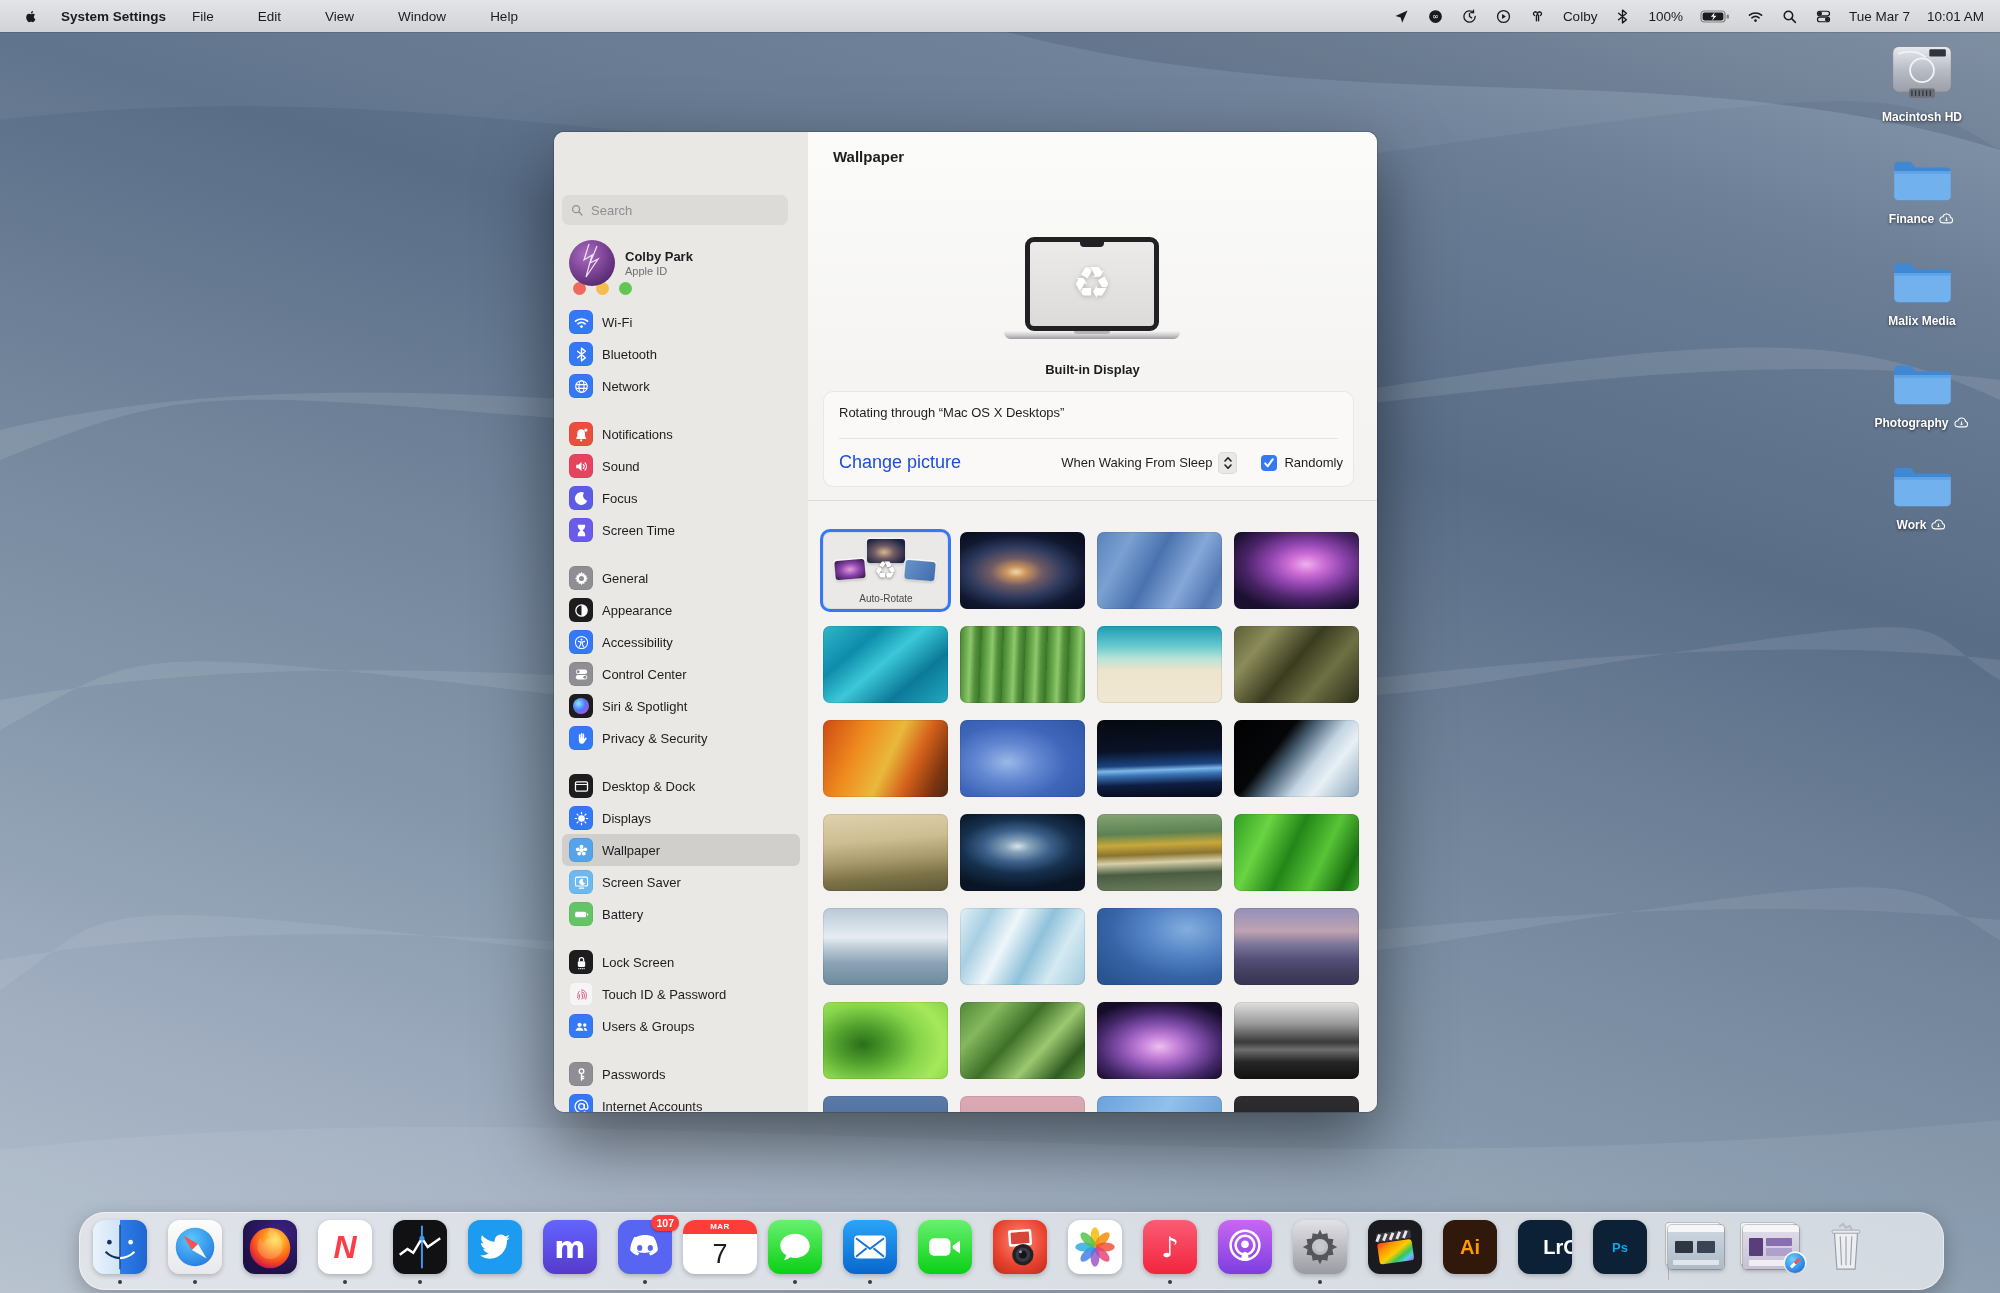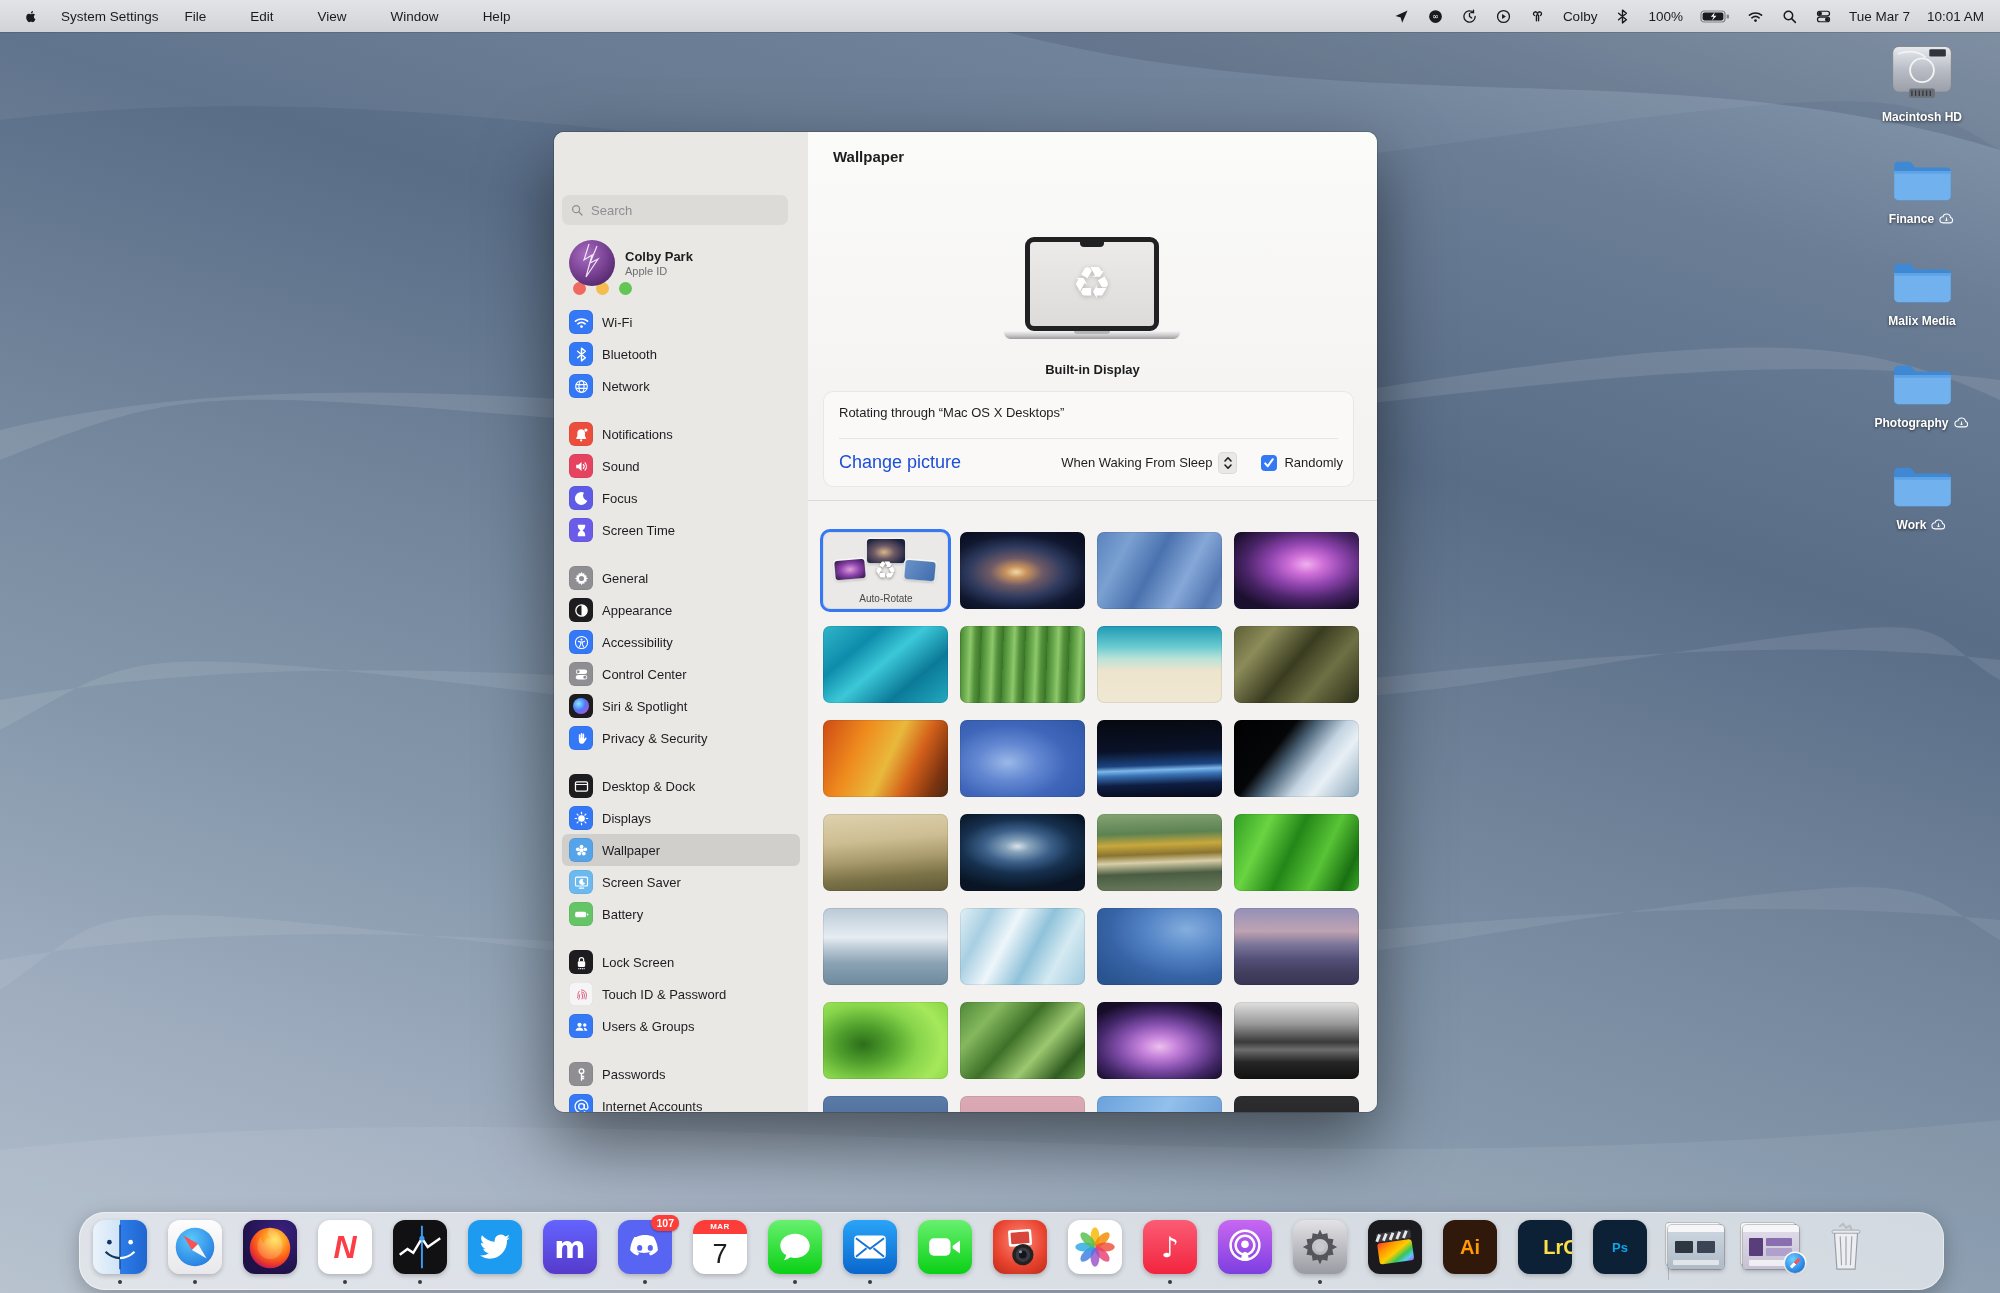--- a/index.html
+++ b/index.html
@@ -7,21 +7,21 @@
     font-family:"Liberation Sans","DejaVu Sans",sans-serif;
     background:linear-gradient(197deg,#8fa0b3 0%,#6b7e96 16%,#596d87 34%,#72859b 52%,#8598ab 68%,#9fadbf 84%,#b3bfcc 100%);
     -webkit-font-smoothing:antialiased;}
   #waves{position:absolute;inset:0;z-index:0;}
   
   #menubar{position:absolute;top:0;left:0;right:0;height:32px;z-index:40;
     background:linear-gradient(180deg,#e3e4e7 0%,#d2d3d7 100%);
     box-shadow:0 1px 0 rgba(0,0,0,.12);display:flex;align-items:center;
     font-size:13.5px;color:#1b1b1d;}
   #menubar .mb-left{display:flex;align-items:center;gap:26px;padding-left:22px;}
-  #menubar .mb-appname{font-weight:normal;margin-left:-4px;}
+  #menubar .mb-appname{font-weight:bold;margin-left:-4px;}
   #menubar .mb-item{cursor:default;}
   #menubar .mb-right{margin-left:auto;display:flex;align-items:center;gap:17px;padding-right:16px;}
   .mb-ic{width:17px;height:17px;display:inline-flex;align-items:center;justify-content:center;}
   .mb-ic svg{width:100%;height:100%;}
   .mb-batt{width:30px;height:15px;}
   
   .dt-item{position:absolute;width:120px;left:1862px;display:flex;flex-direction:column;align-items:center;cursor:default;}
   .dt-label{margin-top:4px;font-size:12px;font-weight:bold;color:#fff;text-shadow:0 1px 3px rgba(0,0,0,.65);
     display:flex;align-items:center;gap:4px;white-space:nowrap;}
   .dt-cloud svg{width:17px;height:12px;display:block;}
@@ -728,21 +728,21 @@
           <svg viewBox="0 0 56 56" fill="#fff">
             <path d="M19 17.5c6-2.5 12-2.5 18 0 2.6 4.2 4.1 8.8 4.4 13.9-2 2.7-4.8 4.5-8 5.4l-1.4-2.7c1-.4 2-.9 2.9-1.6-4.9 2.3-10.9 2.3-15.8 0 .9.7 1.9 1.2 2.9 1.6l-1.4 2.7c-3.2-.9-6-2.7-8-5.4.3-5.1 1.8-9.7 4.4-13.9z"></path>
             <ellipse cx="22.5" cy="29" rx="2.7" ry="3" fill="#5865f2"></ellipse>
             <ellipse cx="33.5" cy="29" rx="2.7" ry="3" fill="#5865f2"></ellipse>
           </svg>
         </div>
         <div class="dk-badge">107</div>
         <div class="dk-dot"></div>
       </div>
       <div class="dk-item">
-        <div class="dk-tile" style="background: rgb(255, 255, 255);">
+        <div class="dk-tile" style="background: rgb(255, 255, 255); padding-left: 20px;">
           <div class="cal-top">MAR</div>
           <div class="cal-num">7</div>
         </div>
       </div>
       <div class="dk-item">
         <div class="dk-tile" style="background: linear-gradient(rgb(103, 240, 111), rgb(10, 208, 21));">
           <svg viewBox="0 0 24 24" style="padding:12%;box-sizing:border-box" fill="#fff">
             <path d="M12 4.3c-4.8 0-8.6 3.1-8.6 6.9 0 2.3 1.3 4.3 3.4 5.5-.1 1.1-.6 2.2-1.4 3 1.5-.2 2.8-.8 3.8-1.7.9.2 1.9.4 2.8.4 4.8 0 8.6-3.1 8.6-7S16.8 4.3 12 4.3z"></path>
           </svg>
         </div>
@@ -843,21 +843,21 @@
           </svg>
         </div>
       </div>
       <div class="dk-item">
         <div class="dk-tile" style="background: rgb(48, 24, 10);">
           <div class="dk-text" style="font-size:20px;color:#ff9a00;">Ai</div>
         </div>
       </div>
       <div class="dk-item">
         <div class="dk-tile" style="background: rgb(12, 33, 54);">
-          <div class="dk-text" style="font-size:20px;color:#fde047;padding-left:31px;">LrC</div>
+          <div class="dk-text" style="font-size:20px;color:#ffffff;padding-left:31px;">LrC</div>
         </div>
       </div>
       <div class="dk-item">
         <div class="dk-tile" style="background: rgb(12, 33, 54);">
           <div class="dk-text" style="font-size:13px;color:#0ea5e9;">Ps</div>
         </div>
       </div>
       <div class="dk-sep"></div>
       <div class="dk-item">
         <div class="miniwin">

